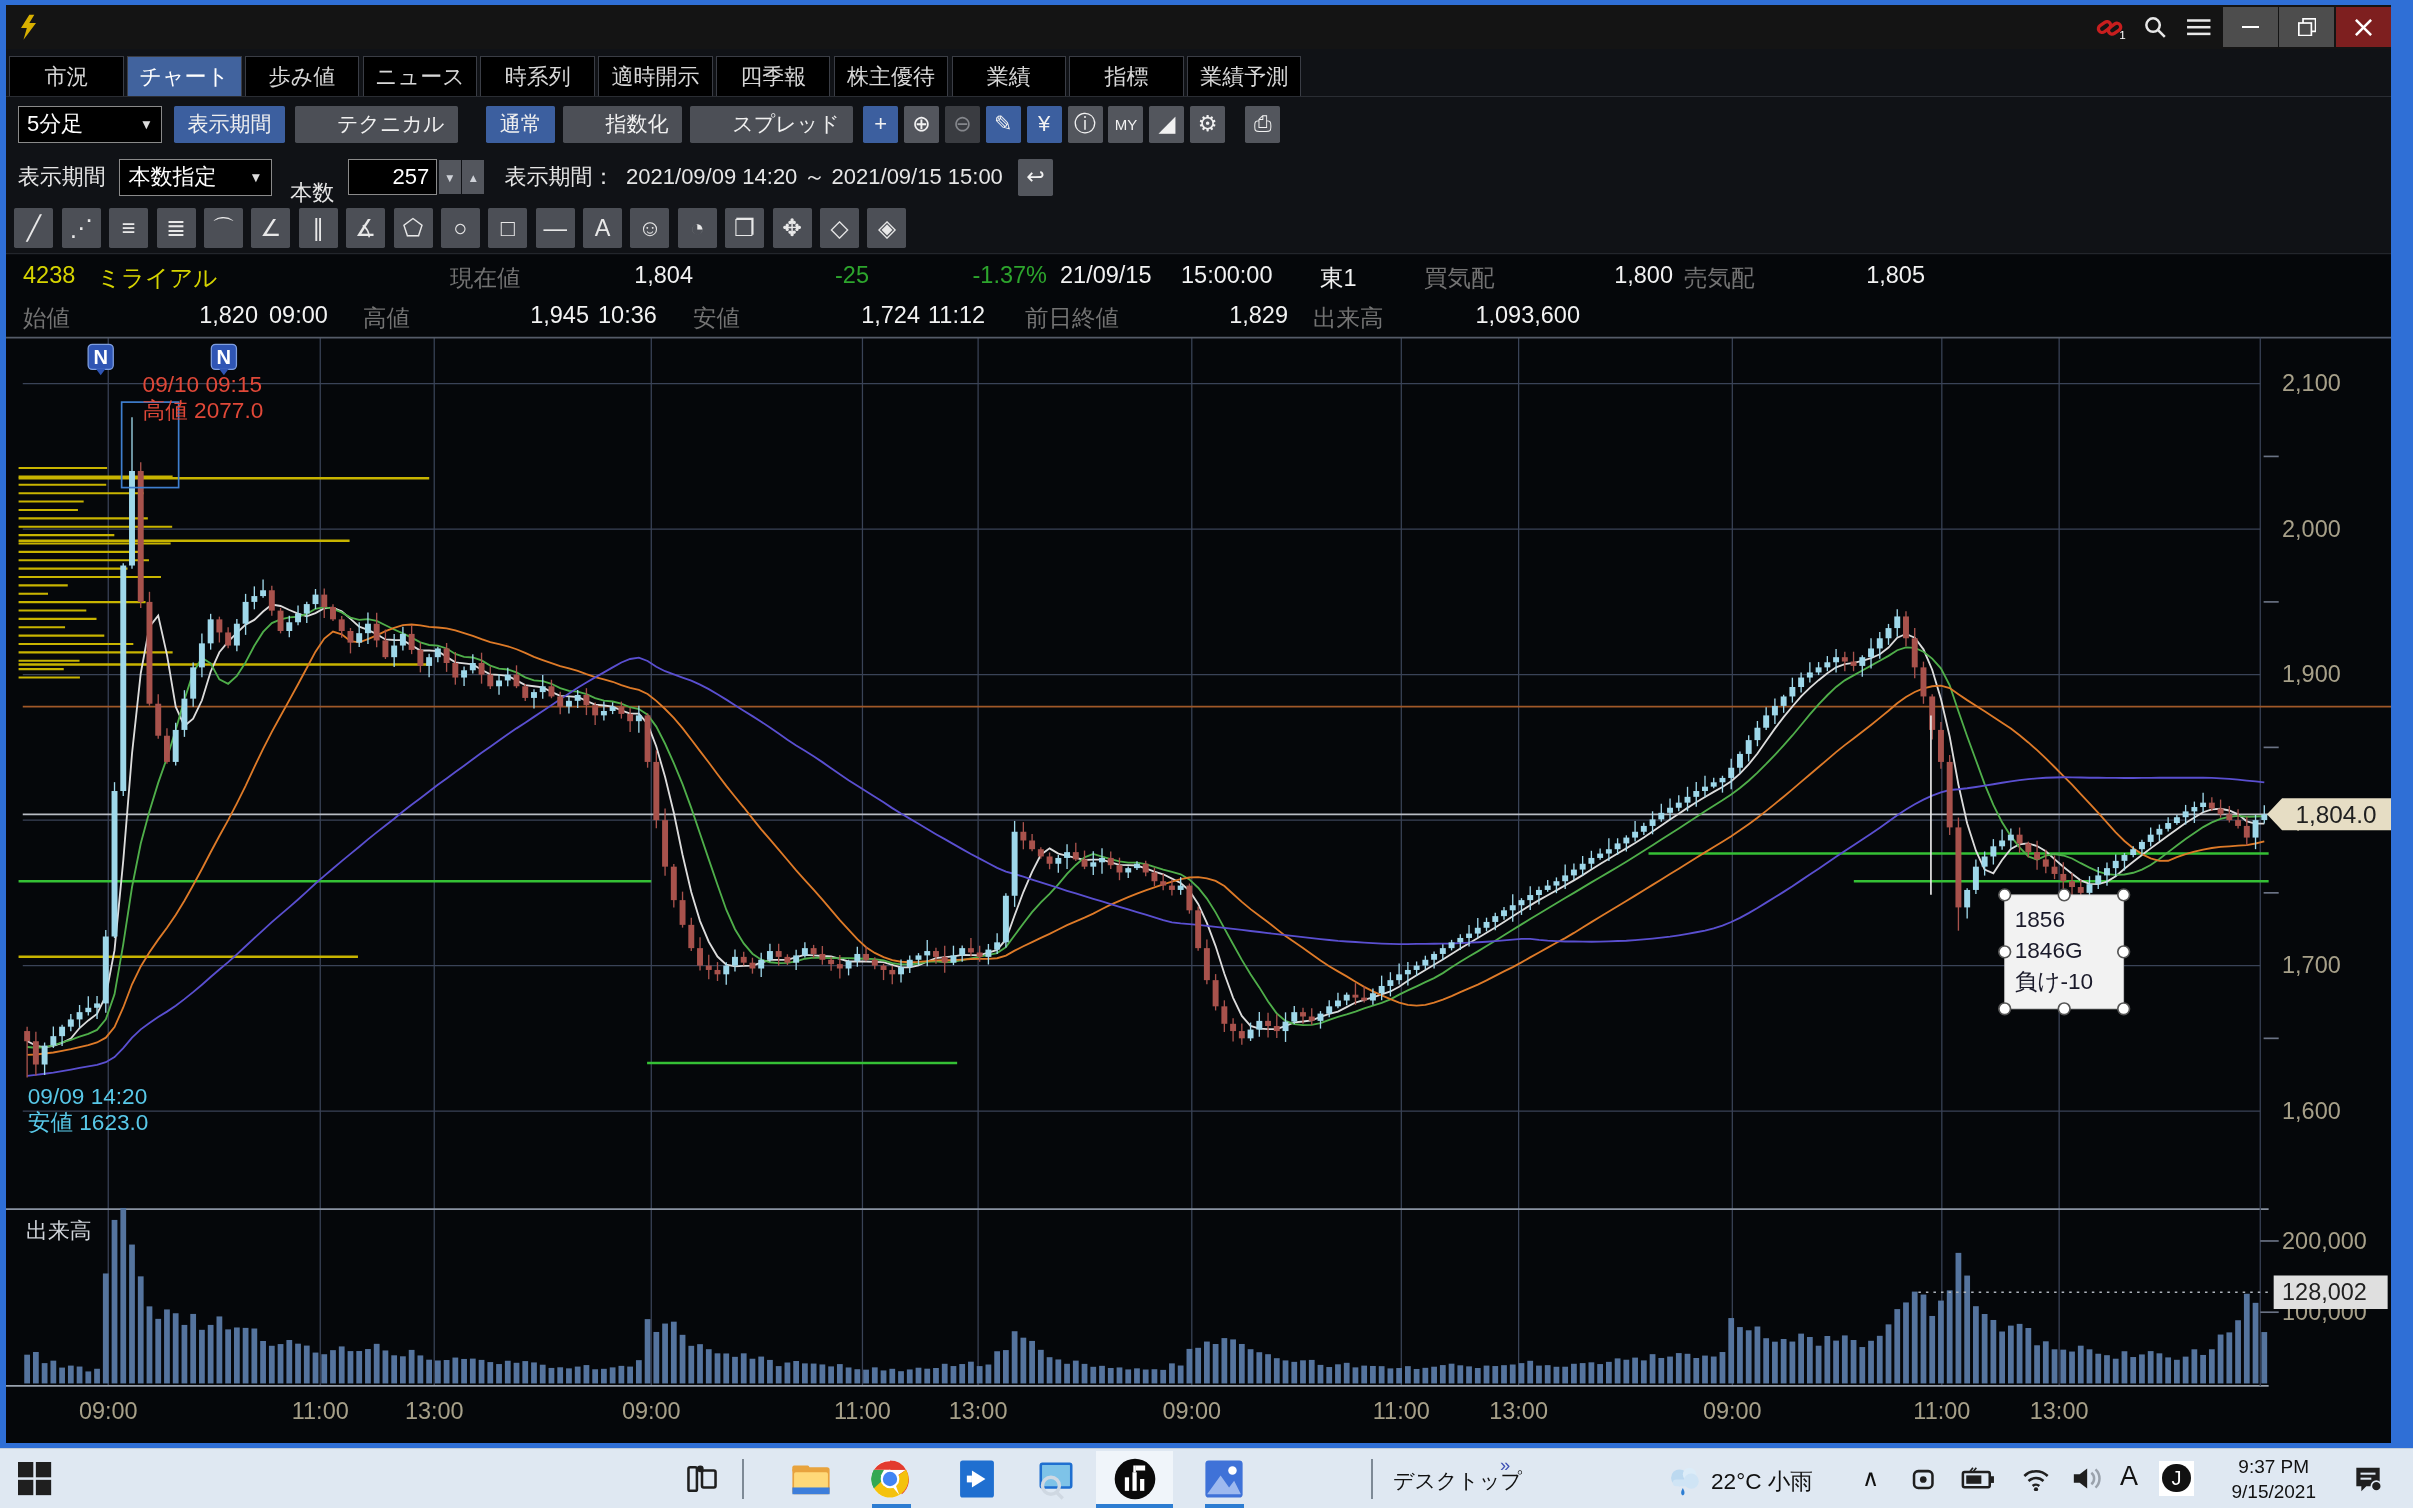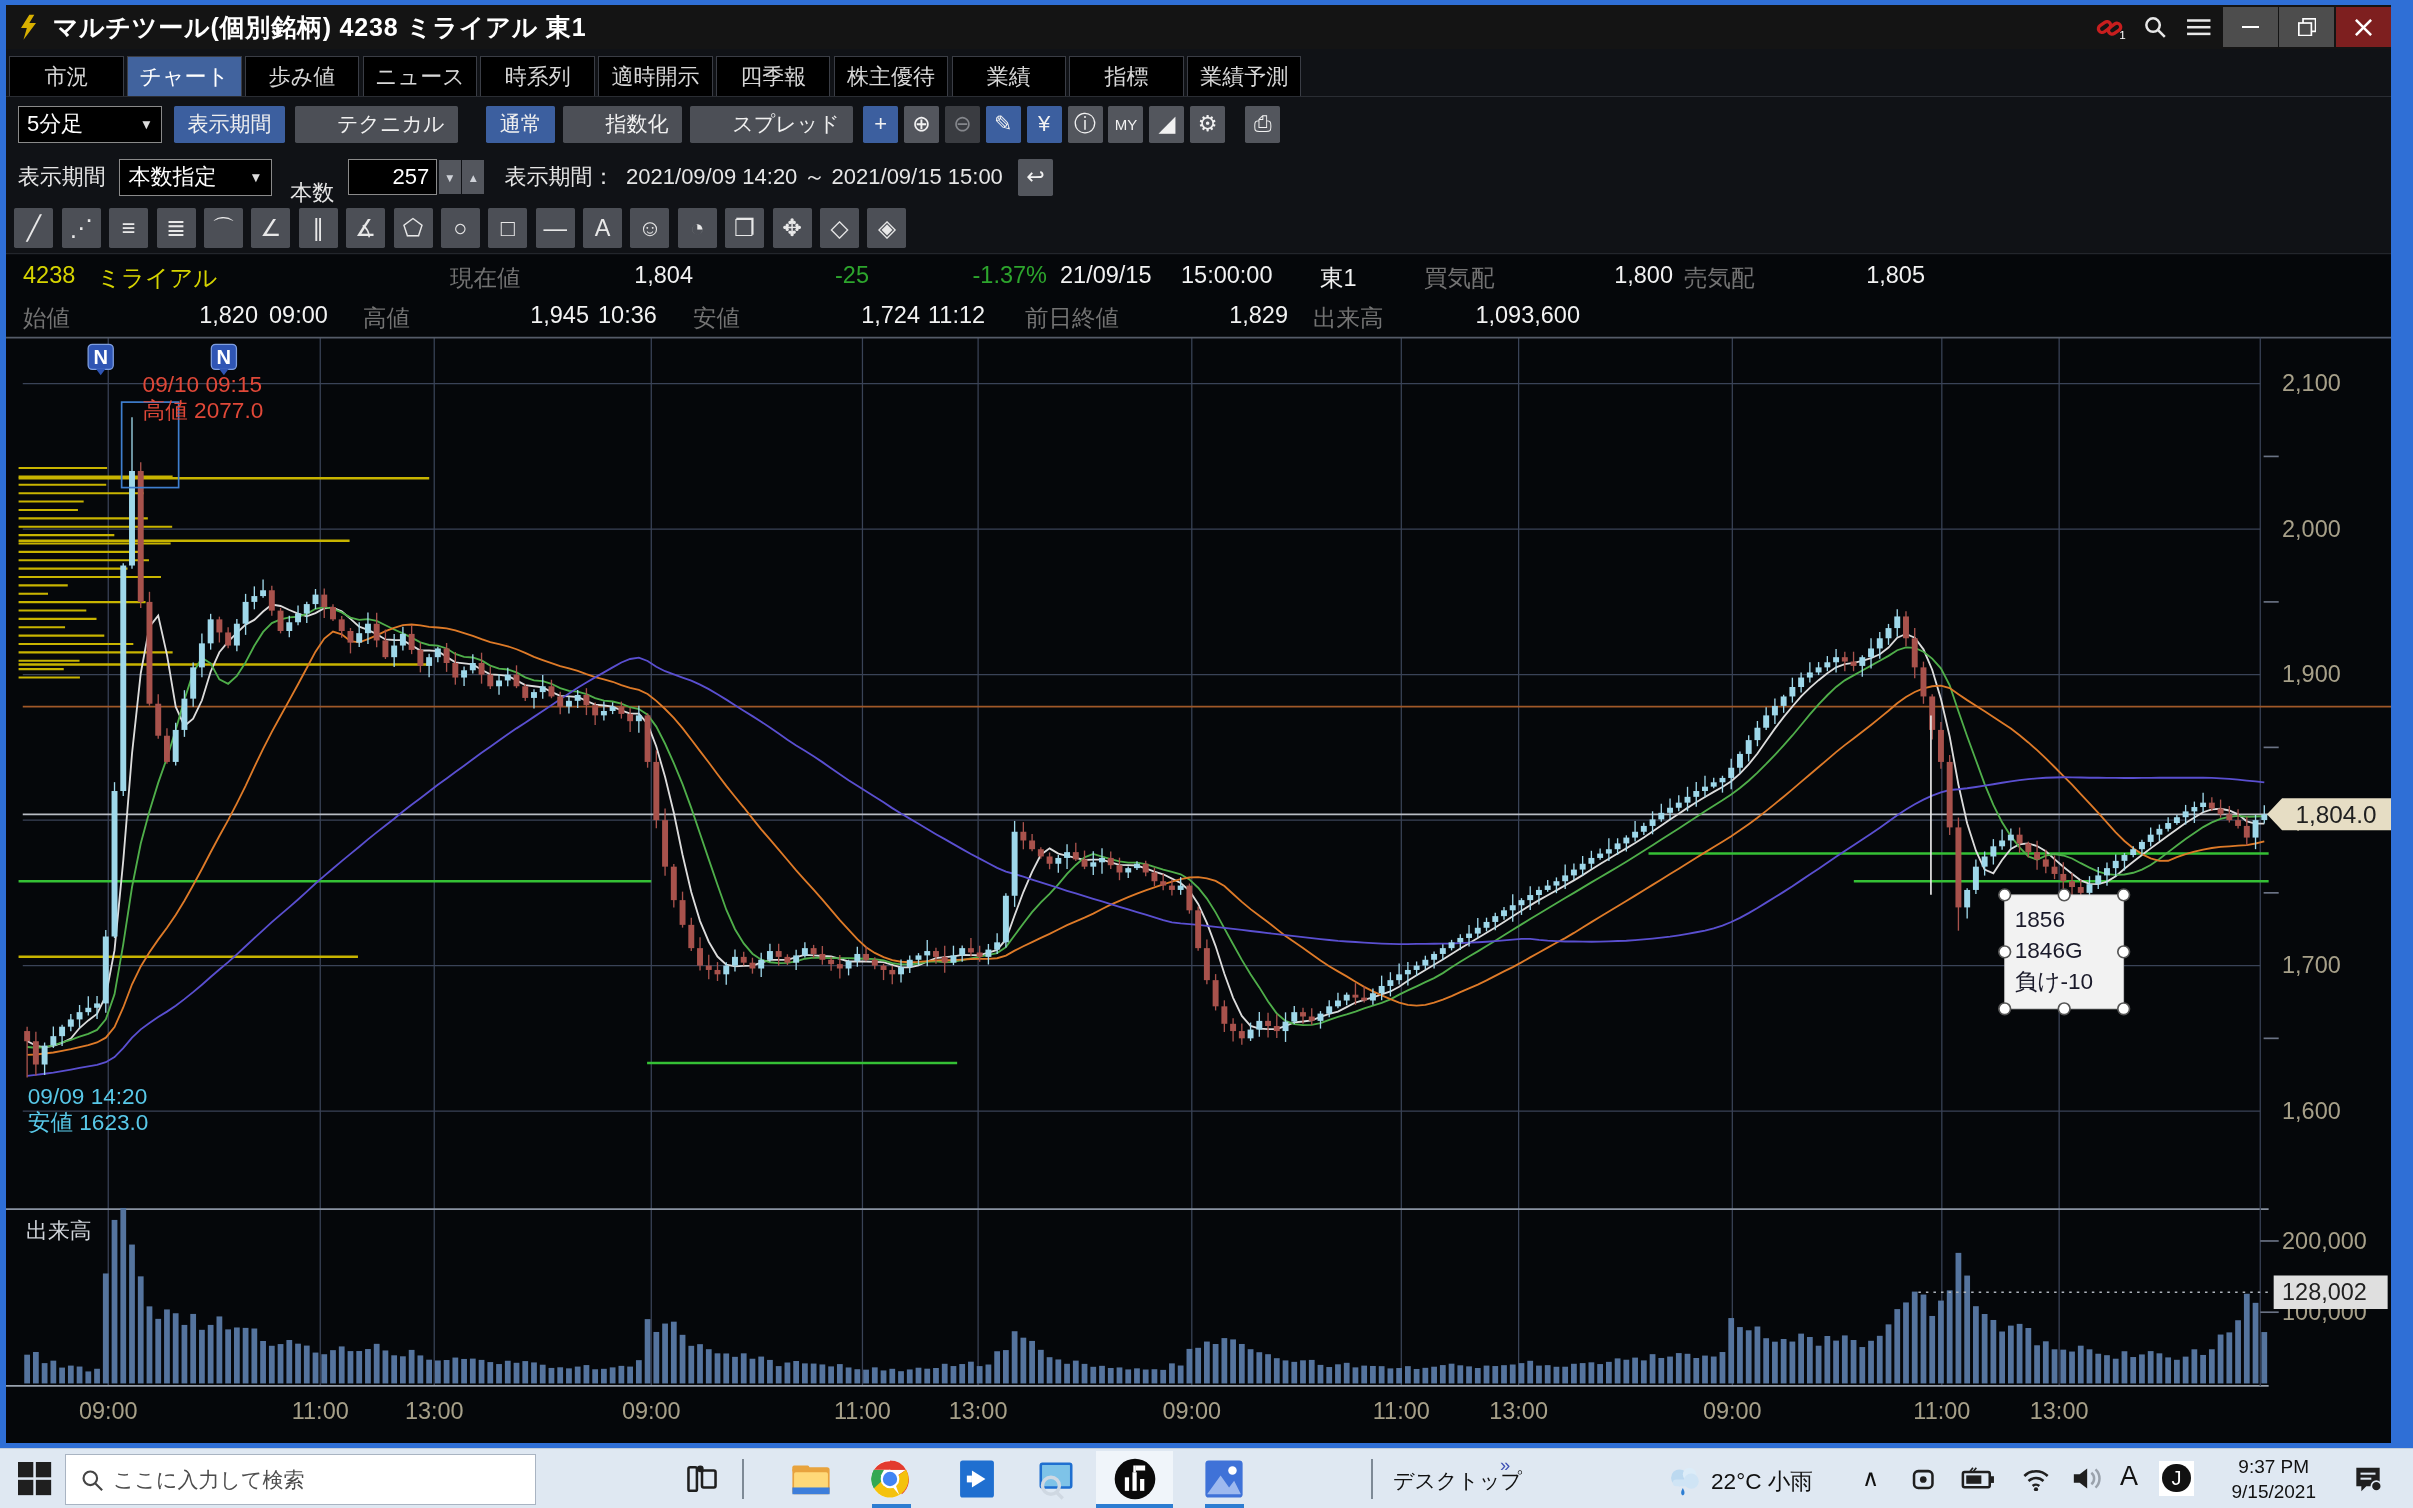--- a/index.html
+++ b/index.html
@@ -64,21 +64,20 @@
 </head>
 <body>
 <div id="screen">
 
 <div id="app-window">
 
   <div id="titlebar">
     <svg width="25" height="28.5" viewBox="0 0 30 34" style="margin-left:10px;">
       <polygon points="16,2 6,18 13,18 9,32 24,12 16,12 22,2" fill="#d8b000"></polygon>
     </svg>
-    <span class="title">マルチツール(個別銘柄) 4238 ミライアル 東1</span>
     <div class="tb-right">
       <div class="tb-ico">
         <svg width="30" height="25" viewBox="0 0 36 30" style="font-size:30px">
           <rect x="2" y="10" width="16" height="9" rx="4.5" transform="rotate(-35 10 14)" fill="none" stroke="#c81e1e" stroke-width="4"></rect>
           <rect x="14" y="12" width="16" height="9" rx="4.5" transform="rotate(-35 22 16)" fill="none" stroke="#c81e1e" stroke-width="4"></rect>
           <text x="28" y="29" fill="#fff" font-size="14">1</text>
         </svg>
       </div>
       <div class="tb-ico">
         <svg width="23.5" height="23.5" viewBox="0 0 28 28">
@@ -1150,27 +1149,20 @@
 
 <div id="taskbar">
   <svg id="start" viewBox="0 0 40 40">
     <g fill="#1f1f1f">
           <rect x="0" y="0" width="18" height="18"></rect>
           <rect x="21" y="0" width="18" height="18"></rect>
           <rect x="0" y="21" width="18" height="18"></rect>
           <rect x="21" y="21" width="18" height="18"></rect>
         </g>
   </svg>
-  <div id="searchbox">
-    <svg width="22" height="22" viewBox="0 0 26 26" style="margin-left:15px;">
-      <circle cx="11" cy="11" r="8" fill="none" stroke="#444" stroke-width="2.5"></circle>
-          <line x1="17" y1="17" x2="25" y2="25" stroke="#444" stroke-width="2.5"></line>
-    </svg>
-    <span>ここに入力して検索</span>
-  </div>
   <svg class="tb-appico" style="left:680px;" viewBox="0 0 52 52">
     <g fill="none" stroke="#1f1f1f" stroke-width="3">
           <rect x="10" y="12" width="10" height="28" rx="2"></rect>
           <rect x="26" y="16" width="16" height="20" rx="2"></rect>
           <circle cx="24" cy="14" r="2.5" fill="#1f1f1f"></circle>
         </g>
   </svg>
   <div class="vsep" style="left:742px;"></div>
 
   <svg class="tb-appico" style="left:789px;" viewBox="0 0 52 52">

